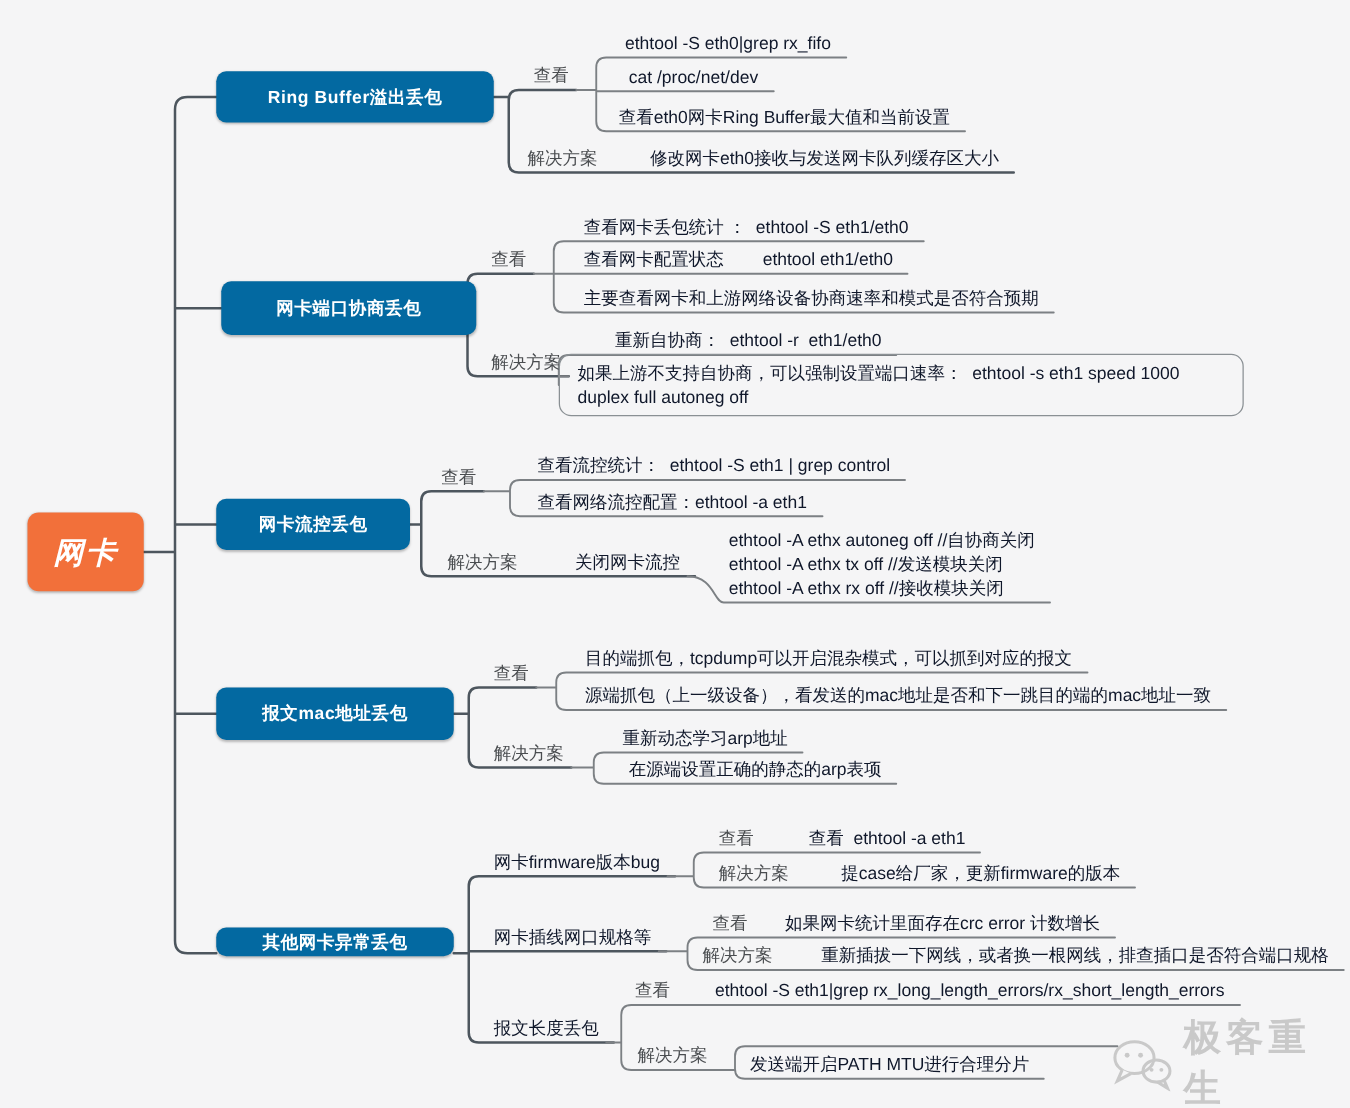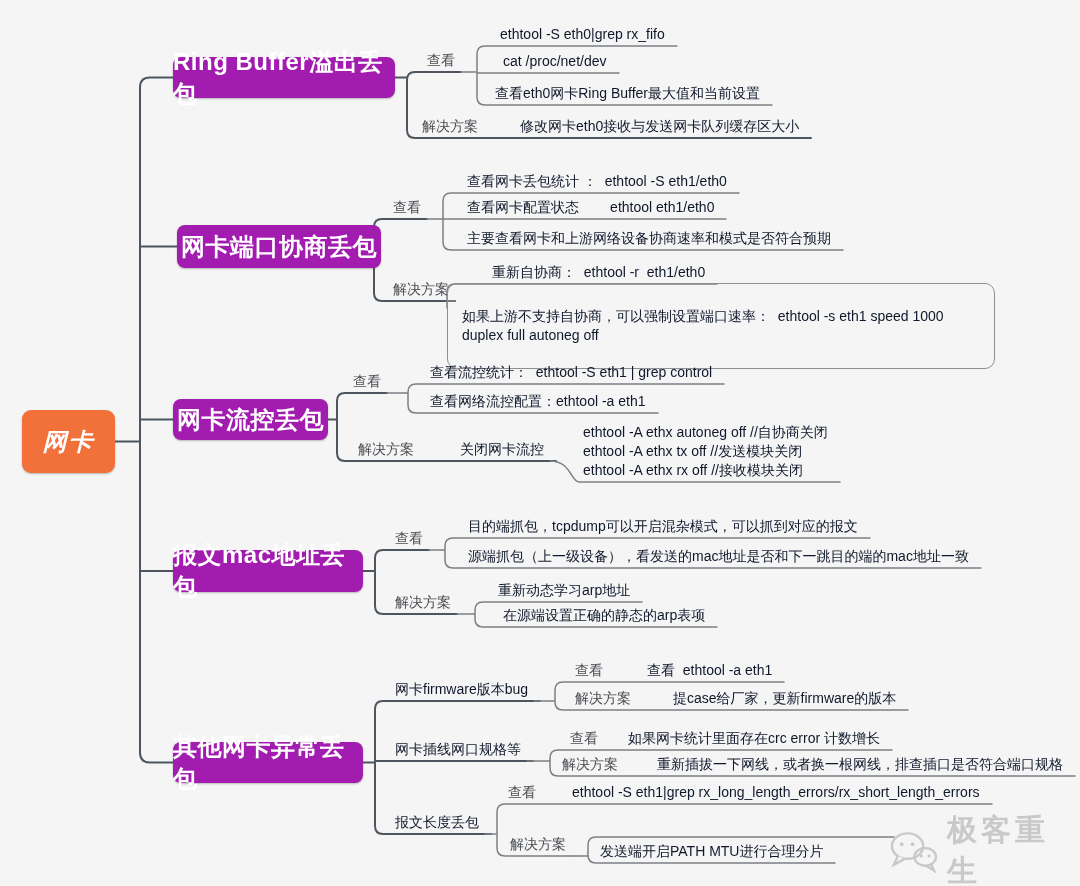--- a/index.html
+++ b/index.html
@@ -10,46 +10,46 @@
     color:#3d3d3d;
     overflow:hidden;
   }
   #stage { position:relative; width:1080px; height:886px; }
   #wires { position:absolute; left:0; top:0; width:1080px; height:886px; pointer-events:none; }
   .w1 { stroke:#4d565e; stroke-width:2; fill:none; stroke-linecap:round; }
   .w2 { stroke:#7c8084; stroke-width:1.5; fill:none; stroke-linecap:round; }
 
   .topic-box {
     position:absolute;
-    background:#a21caf;
+    background:#0369a1;
     color:#ffffff;
     border-radius:8px;
     display:flex; align-items:center; justify-content:center;
-    font-weight:bold; font-size:24px; letter-spacing:0.5px;
+    font-weight:bold; font-size:14px; letter-spacing:0.5px;
     box-shadow:0 1px 2px rgba(0,0,0,0.25);
   }
   .root-box {
     background:#f2703a;
     font-size:24px;
     border-radius:9px;
     letter-spacing:2px;
     font-style:italic;
   }
   .leaf, .label {
     position:absolute;
     font-size:14px;
     line-height:19px;
     white-space:pre;
     color:#0f172a;
   }
   .label { color:#4a4d50; }
   .boxed {
     border:1.5px solid #8a9094;
     border-radius:10px;
-    padding:23px 14px;
+    padding:5px 14px;
     width:548px;
   }
   .watermark {
     position:absolute; left:888px; top:810px;
     display:flex; align-items:center; gap:8px;
     color:#c7c7c7; font-size:30px; font-weight:bold; letter-spacing:4px;
     opacity:0.95;
   }
 </style>
 </head>
@@ -107,21 +107,21 @@
 ethtool -A ethx rx off //接收模块关闭</div>
 
   <div class="topic-box" id="n-box4" style="left:173px;top:550px;width:190px;height:42px">报文mac地址丢包</div>
   <div class="label" id="n-b4-check" style="left:395px;top:529px">查看</div>
   <div class="leaf" id="n-b4c1" style="left:468px;top:517px">目的端抓包，tcpdump可以开启混杂模式，可以抓到对应的报文</div>
   <div class="leaf" id="n-b4c2" style="left:468px;top:547px">源端抓包（上一级设备），看发送的mac地址是否和下一跳目的端的mac地址一致</div>
   <div class="label" id="n-b4-solve" style="left:395px;top:593px">解决方案</div>
   <div class="leaf" id="n-b4s1" style="left:498px;top:581px">重新动态学习arp地址</div>
   <div class="leaf" id="n-b4s2" style="left:503px;top:606px">在源端设置正确的静态的arp表项</div>
 
-  <div class="topic-box" id="n-box5" style="left:173px;top:742px;width:190px;height:41px">其他网卡异常丢包</div>
+  <div class="topic-box" id="n-box5" style="left:173px;top:742px;width:190px;height:23px">其他网卡异常丢包</div>
 
   <div class="leaf" id="n-b5-fw" style="left:395px;top:680px">网卡firmware版本bug</div>
   <div class="label" id="n-b5fw-check-label" style="left:575px;top:661px">查看</div>
   <div class="leaf" id="n-b5fw-c" style="left:647px;top:661px">查看  ethtool -a eth1</div>
   <div class="label" id="n-b5fw-solve-label" style="left:575px;top:689px">解决方案</div>
   <div class="leaf" id="n-b5fw-s" style="left:673px;top:689px">提case给厂家，更新firmware的版本</div>
 
   <div class="leaf" id="n-b5-cable" style="left:395px;top:740px">网卡插线网口规格等</div>
   <div class="label" id="n-b5cb-check-label" style="left:570px;top:729px">查看</div>
   <div class="leaf" id="n-b5cb-c" style="left:628px;top:729px">如果网卡统计里面存在crc error 计数增长</div>

